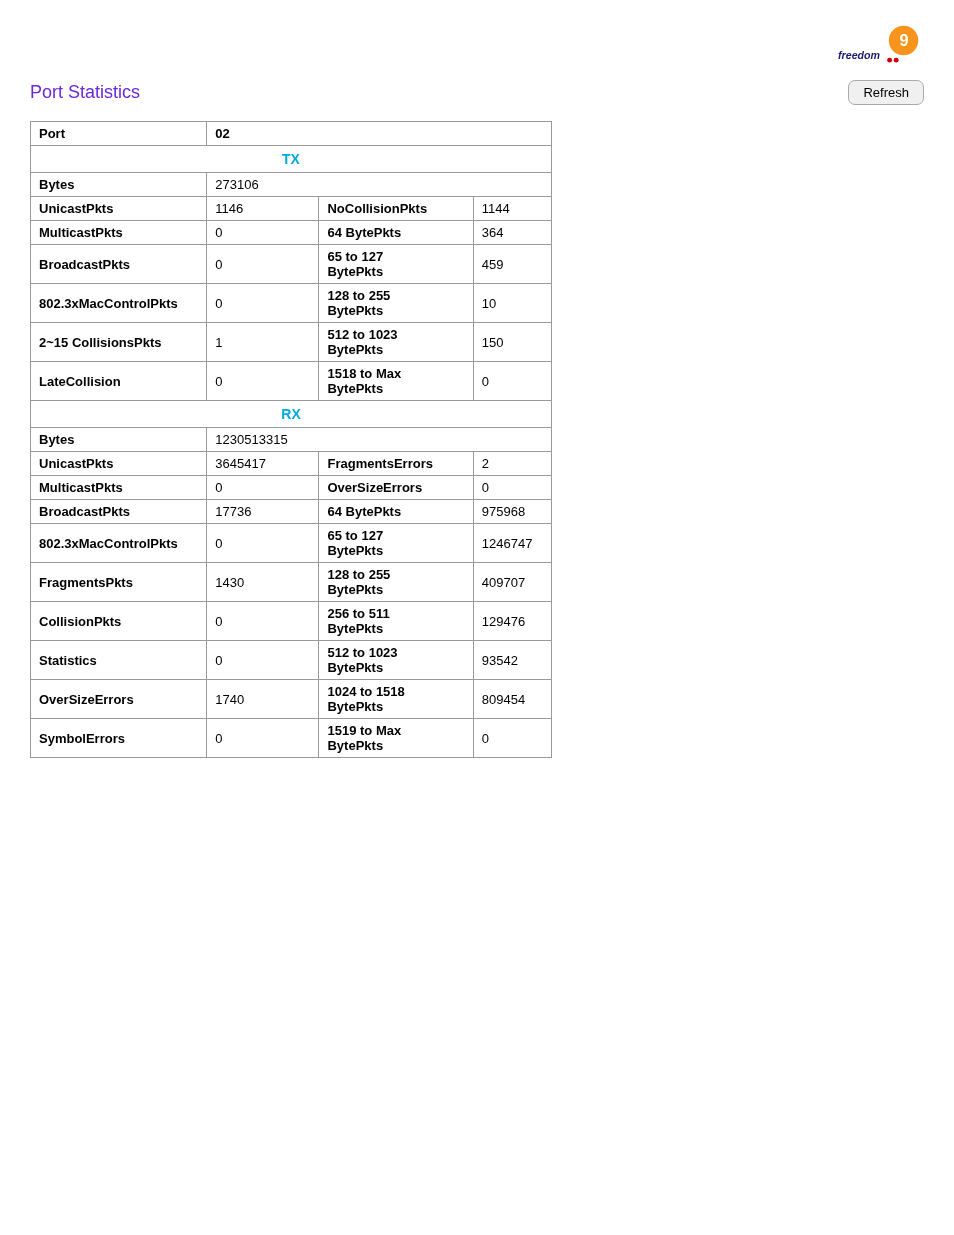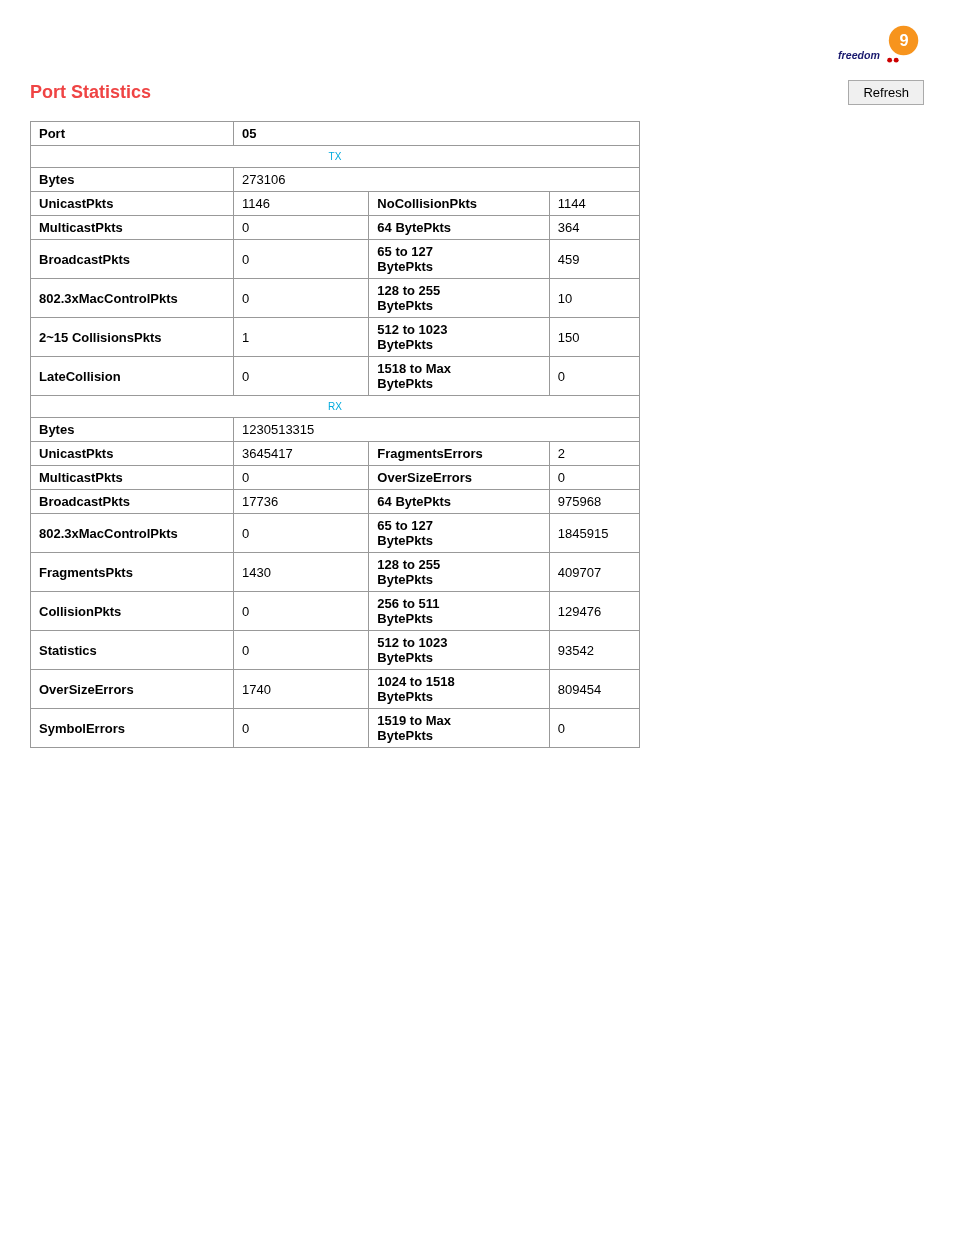--- a/index.html
+++ b/index.html
@@ -28,48 +28,48 @@
       width: 90px;
       height: 50px;
     }
     .title-row {
       display: flex;
       justify-content: space-between;
       align-items: center;
       margin-bottom: 16px;
     }
     .page-title {
-      color: #ef4444;
+      color: #6d28d9;
       font-size: 18px;
-      font-weight: bold;
+      font-weight: normal;
     }
     .refresh-btn {
       padding: 4px 14px;
       border: 1px solid #aaa;
       background: #f0f0f0;
       cursor: pointer;
       font-size: 13px;
-      border-radius: 0;
+      border-radius: 7px;
     }
     .stats-table {
       border-collapse: collapse;
-      width: 610px;
+      width: 522px;
       border: 1px solid #999;
     }
     .stats-table td {
       border: 1px solid #999;
       padding: 4px 8px;
       vertical-align: middle;
     }
     .section-header td {
       background: #fff;
       text-align: center;
-      font-weight: normal;
+      font-weight: bold;
       color: #00aadd;
-      font-size: 10px;
+      font-size: 14px;
       padding: 5px;
     }
     .port-row td {
       font-weight: bold;
     }
     .label-cell {
       font-weight: bold;
       width: 180px;
     }
     .value-cell {
@@ -107,21 +107,21 @@
   <div class="title-row">
     <span class="page-title">Port Statistics</span>
     <button class="refresh-btn">Refresh</button>
   </div>
 
   <table class="stats-table">
 
     <tbody>
         <tr class="port-row">
       <td class="label-cell">Port</td>
-      <td colspan="3">05</td>
+      <td colspan="3">02</td>
     </tr>
 
     <tr class="section-header">
       <td colspan="4">TX</td>
     </tr>
 
     <tr>
       <td class="label-cell"><strong>Bytes</strong></td>
       <td colspan="3">273106</td>
     </tr>
@@ -185,21 +185,21 @@
     <tr>
       <td class="label-cell"><strong>BroadcastPkts</strong></td>
       <td class="value-cell">17736</td>
       <td class="label-cell2"><strong>64 BytePkts</strong></td>
       <td class="value-cell2">975968</td>
     </tr>
     <tr>
       <td class="label-cell"><strong>802.3xMacControlPkts</strong></td>
       <td class="value-cell">0</td>
       <td class="label-cell2"><strong>65 to 127<br>BytePkts</strong></td>
-      <td class="value-cell2">1845915</td>
+      <td class="value-cell2">1246747</td>
     </tr>
     <tr>
       <td class="label-cell"><strong>FragmentsPkts</strong></td>
       <td class="value-cell">1430</td>
       <td class="label-cell2"><strong>128 to 255<br>BytePkts</strong></td>
       <td class="value-cell2">409707</td>
     </tr>
     <tr>
       <td class="label-cell"><strong>CollisionPkts</strong></td>
       <td class="value-cell">0</td>

